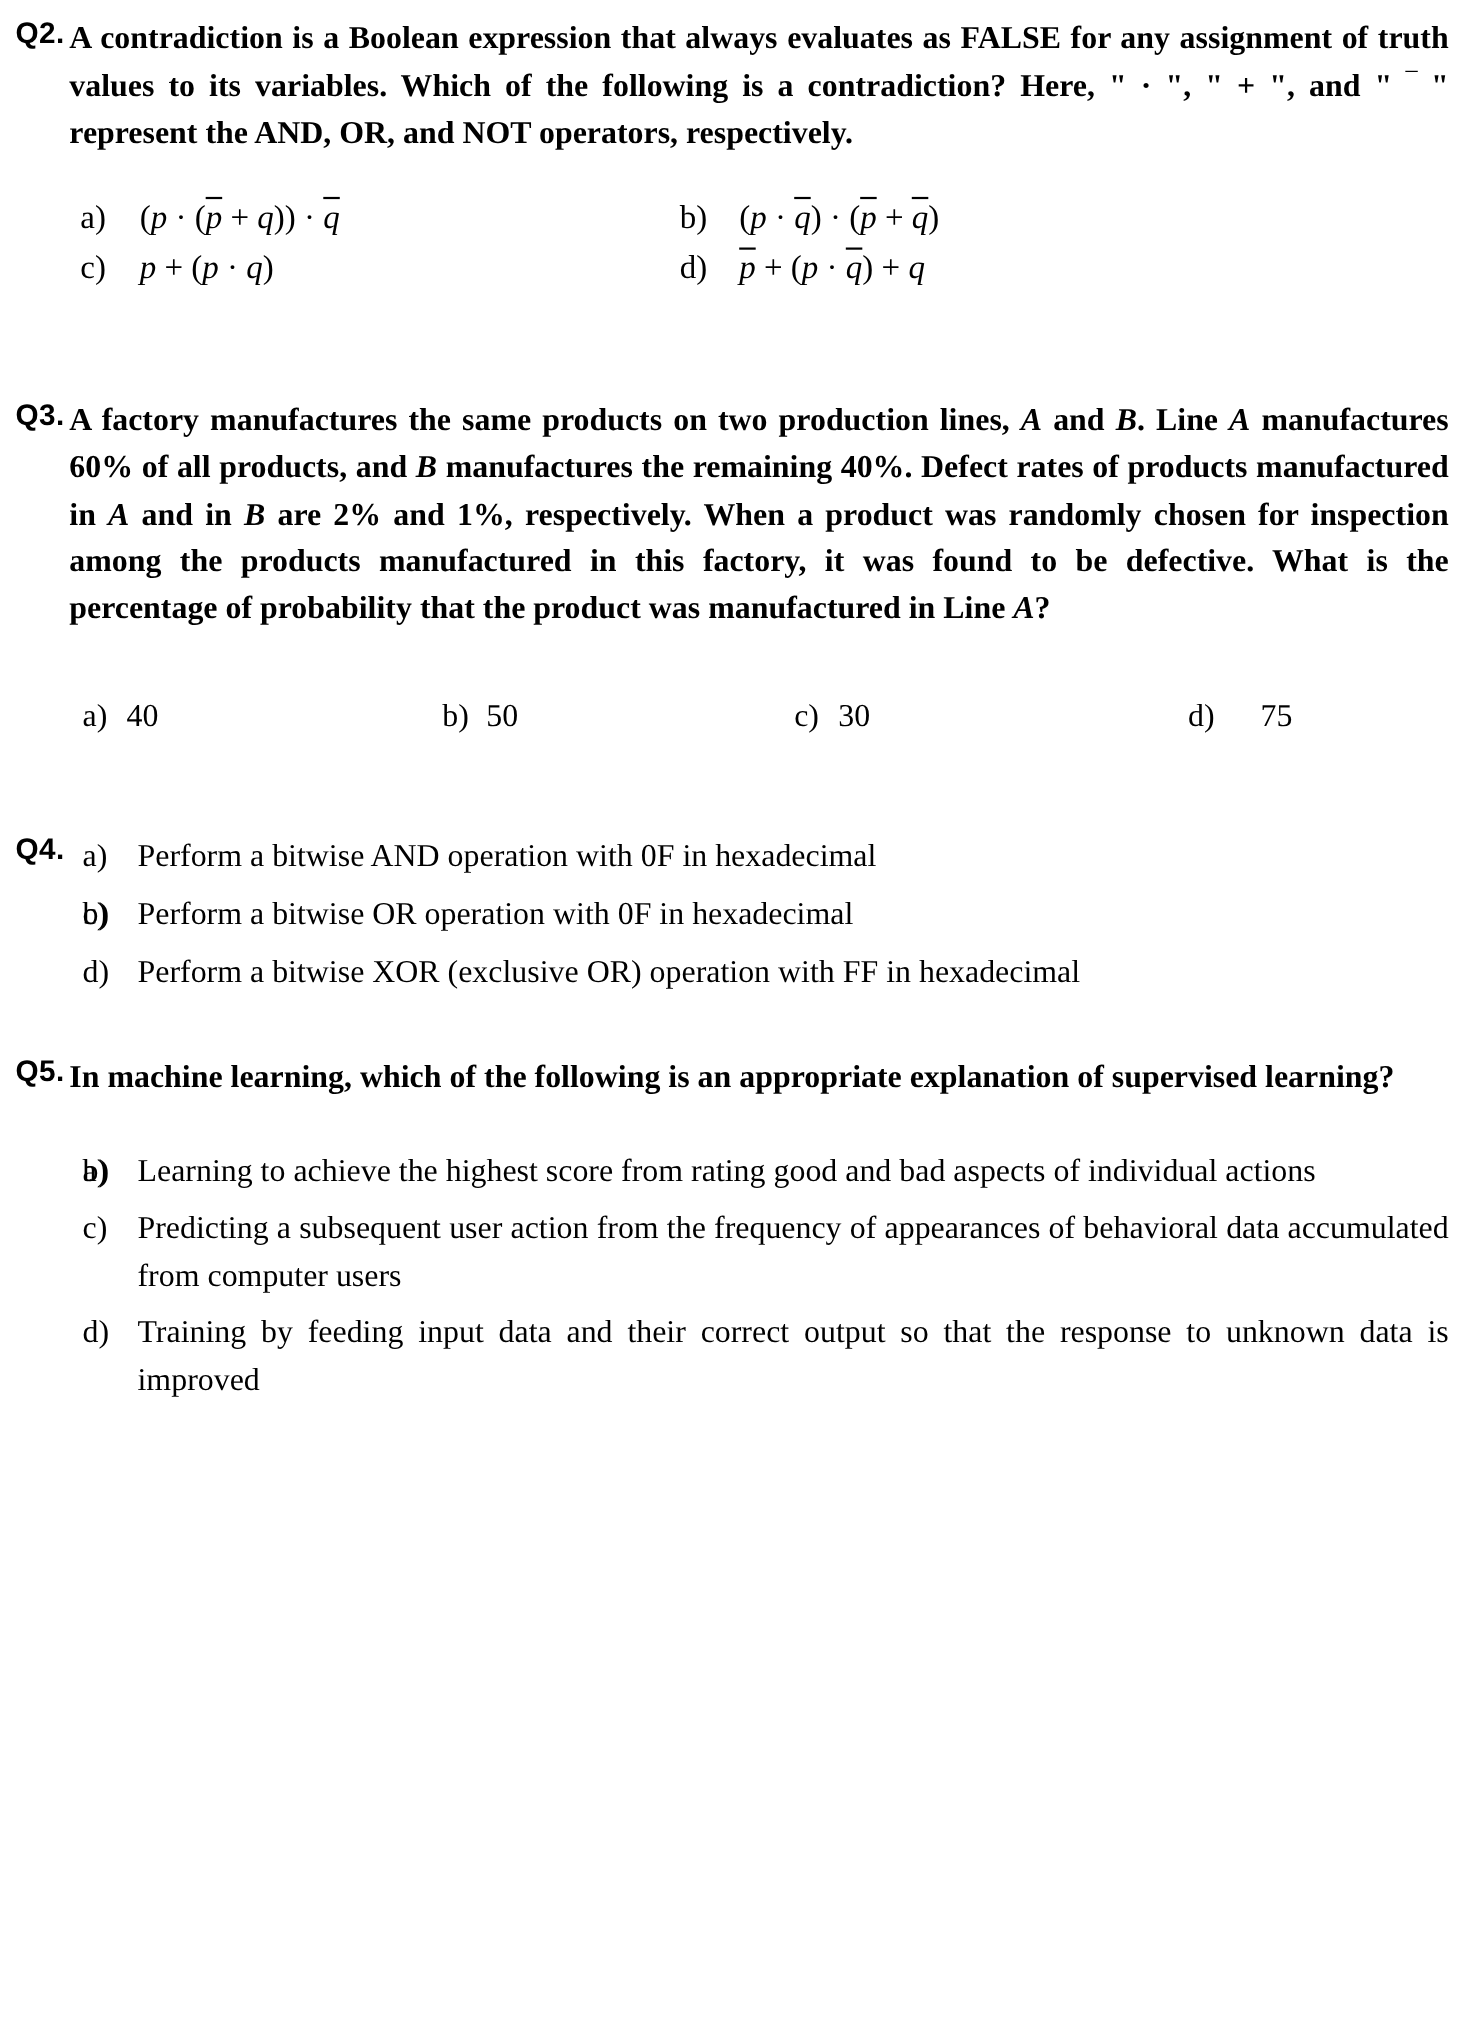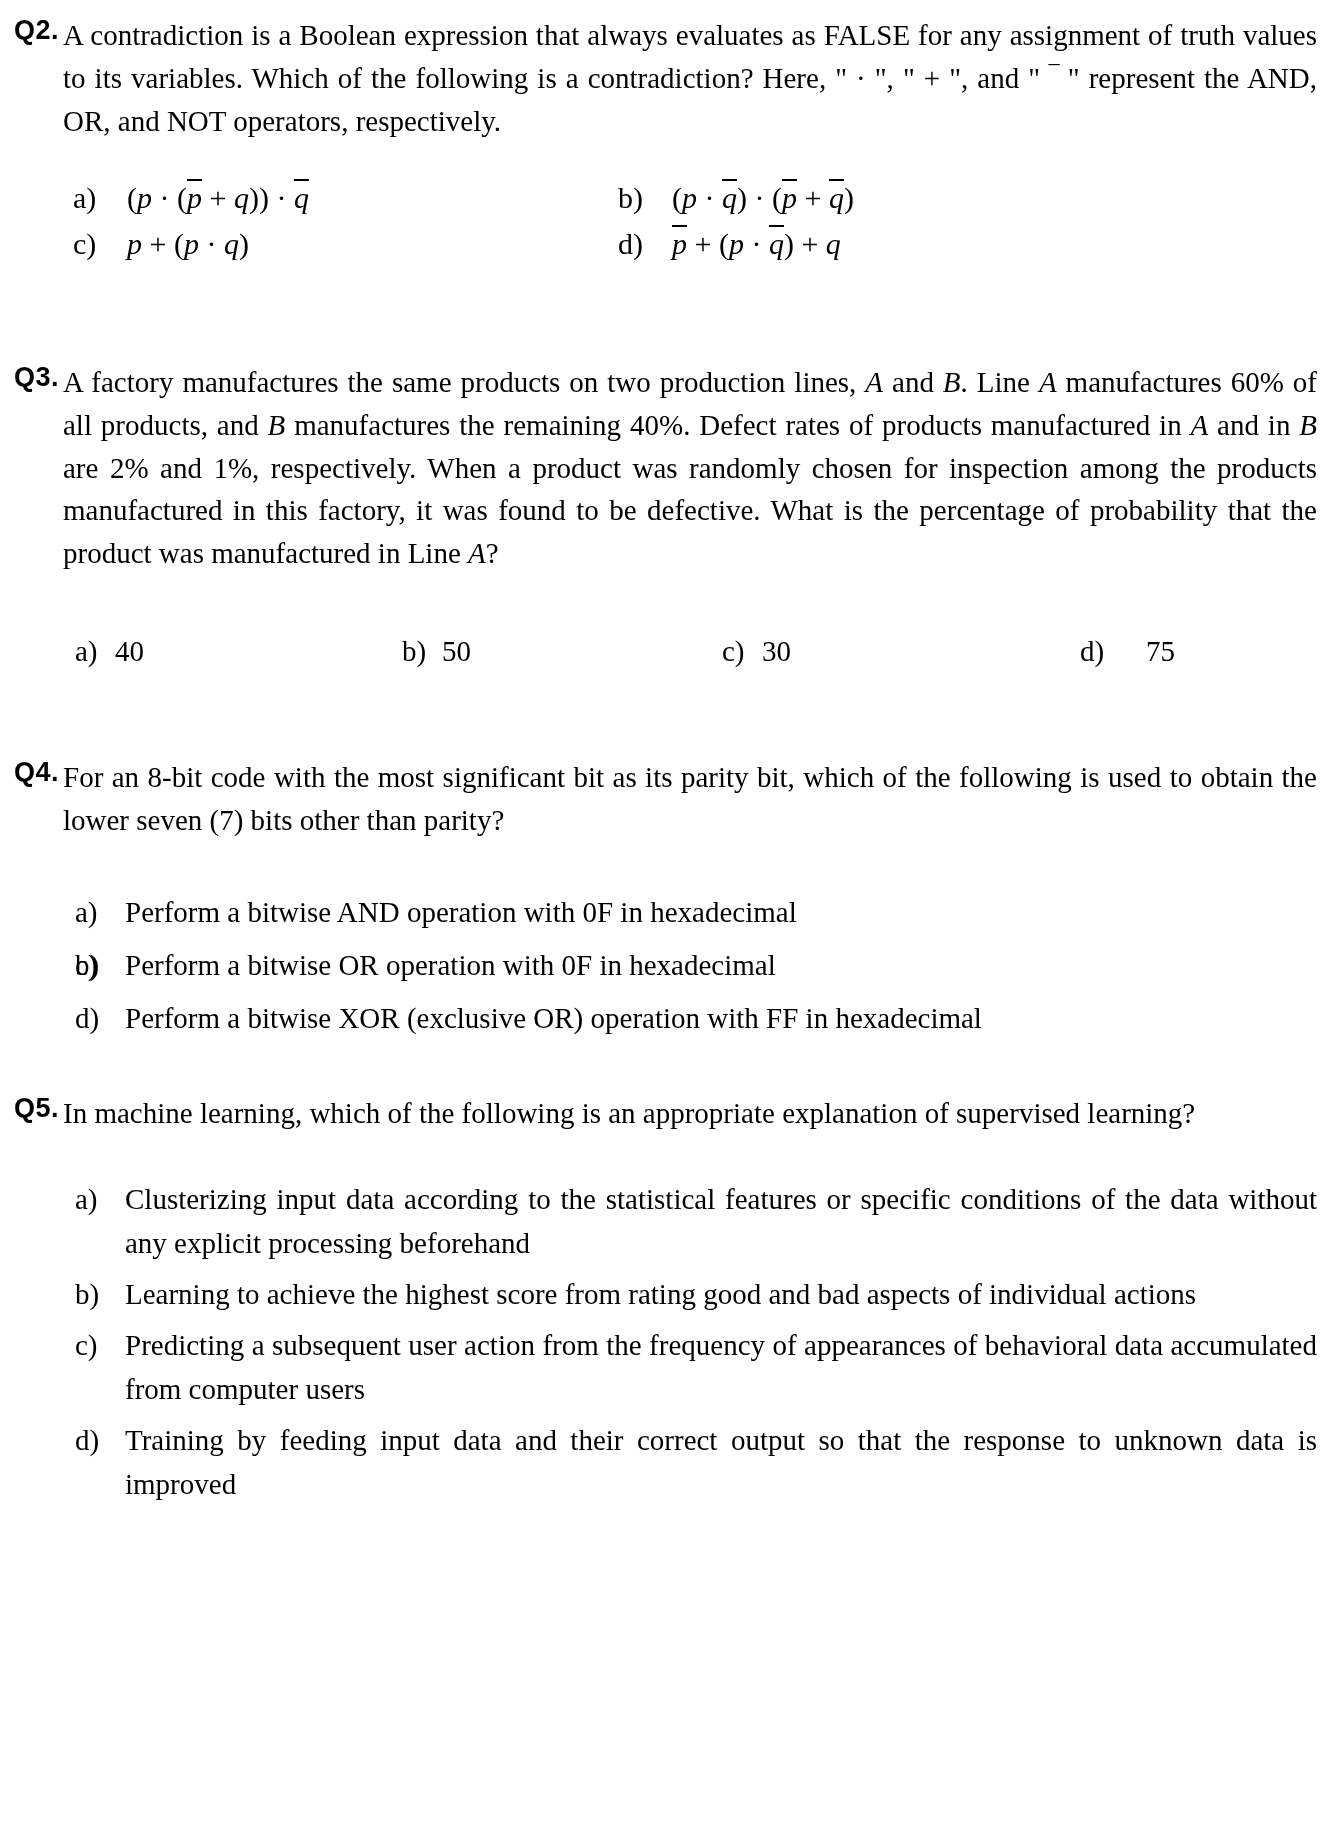--- a/index.html
+++ b/index.html
@@ -29,20 +29,21 @@
     font-weight: 700;
     font-size: 27px;
     letter-spacing: 0.5px;
     white-space: nowrap;
     text-align: center;
   }
   .qtext {
     margin: 0;
     text-align: justify;
     line-height: 1.48;
+    font-weight: bold;
   }
   i { font-style: italic; }
   .ov {
     text-decoration: overline;
     text-decoration-thickness: 1.5px;
   }
   
   .opts-grid2 {
     display: grid;
     grid-template-columns: 545px auto;
@@ -140,21 +141,20 @@
     </div>
     <div class="opt opt-d">
       <span class="olabel">d)</span>
       <span>75</span>
     </div>
   </div>
 </section>
 
 <section class="question q4">
   <span class="qnum">Q4.</span>
-  <p class="qtext">For an 8-bit code with the most significant bit as its parity bit, which of the following is used to obtain the lower seven (7) bits other than parity?</p>
   <div class="optlist">
     <div class="opt">
       <span class="olabel">a)</span>
       <span>Perform a bitwise AND operation with 0F in hexadecimal</span>
     </div>
     <div class="opt">
       <span class="olabel">b)</span>
     </div>
     <div class="opt">
       <span class="olabel">c)</span>
@@ -166,21 +166,20 @@
     </div>
   </div>
 </section>
 
 <section class="question q5">
   <span class="qnum">Q5.</span>
   <p class="qtext">In machine learning, which of the following is an appropriate explanation of supervised learning?</p>
   <div class="optlist">
     <div class="opt">
       <span class="olabel">a)</span>
-      <span>Clusterizing input data according to the statistical features or specific conditions of the data without any explicit processing beforehand</span>
     </div>
     <div class="opt">
       <span class="olabel">b)</span>
       <span>Learning to achieve the highest score from rating good and bad aspects of individual actions</span>
     </div>
     <div class="opt">
       <span class="olabel">c)</span>
       <span>Predicting a subsequent user action from the frequency of appearances of behavioral data accumulated from computer users</span>
     </div>
     <div class="opt">

